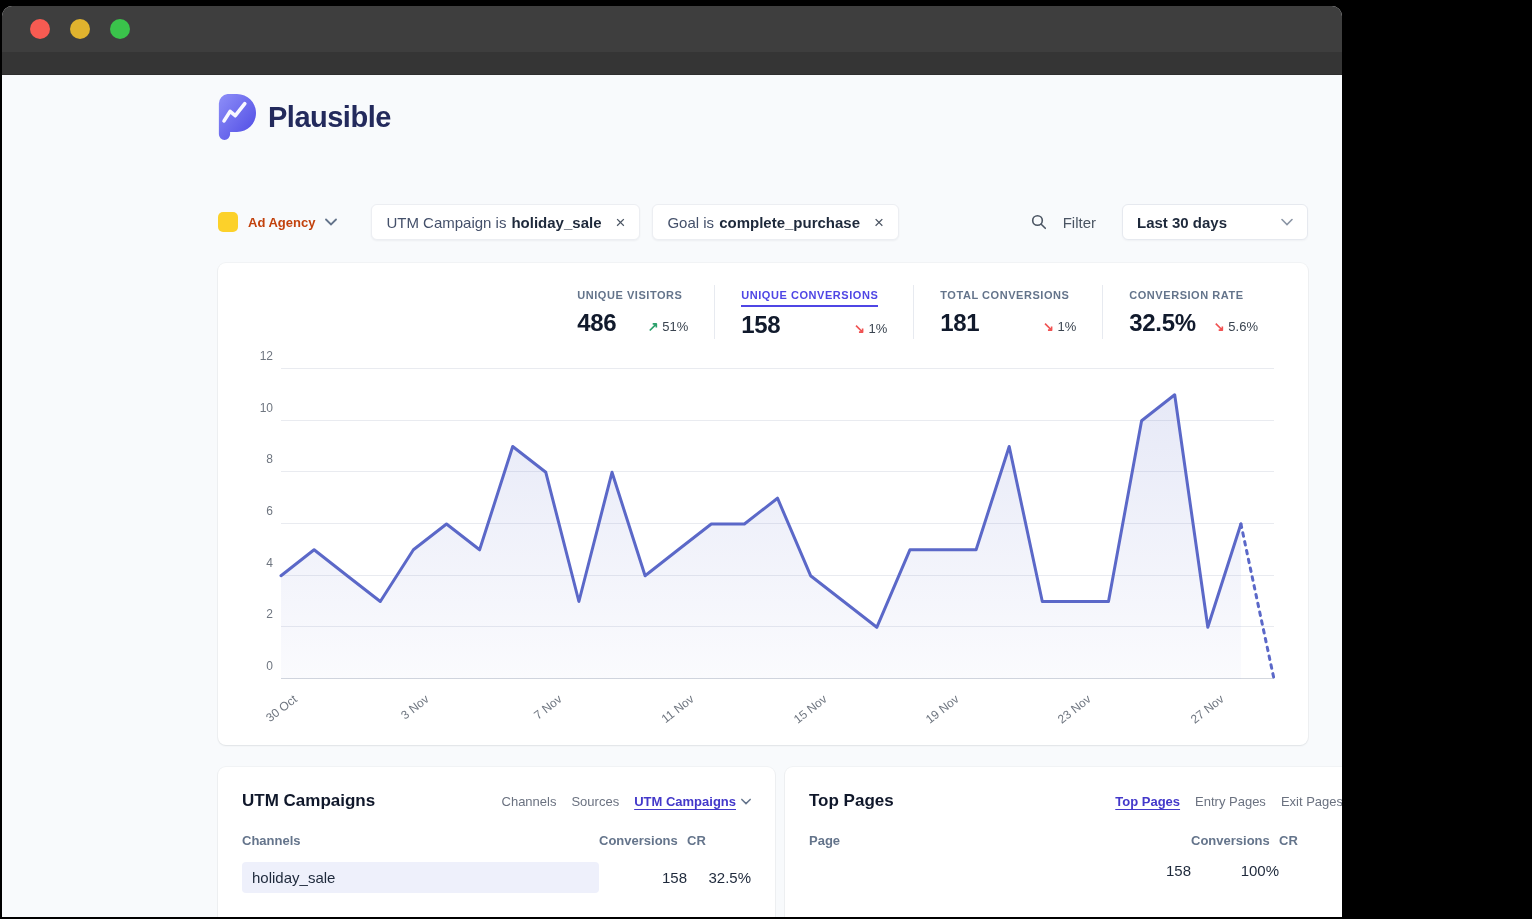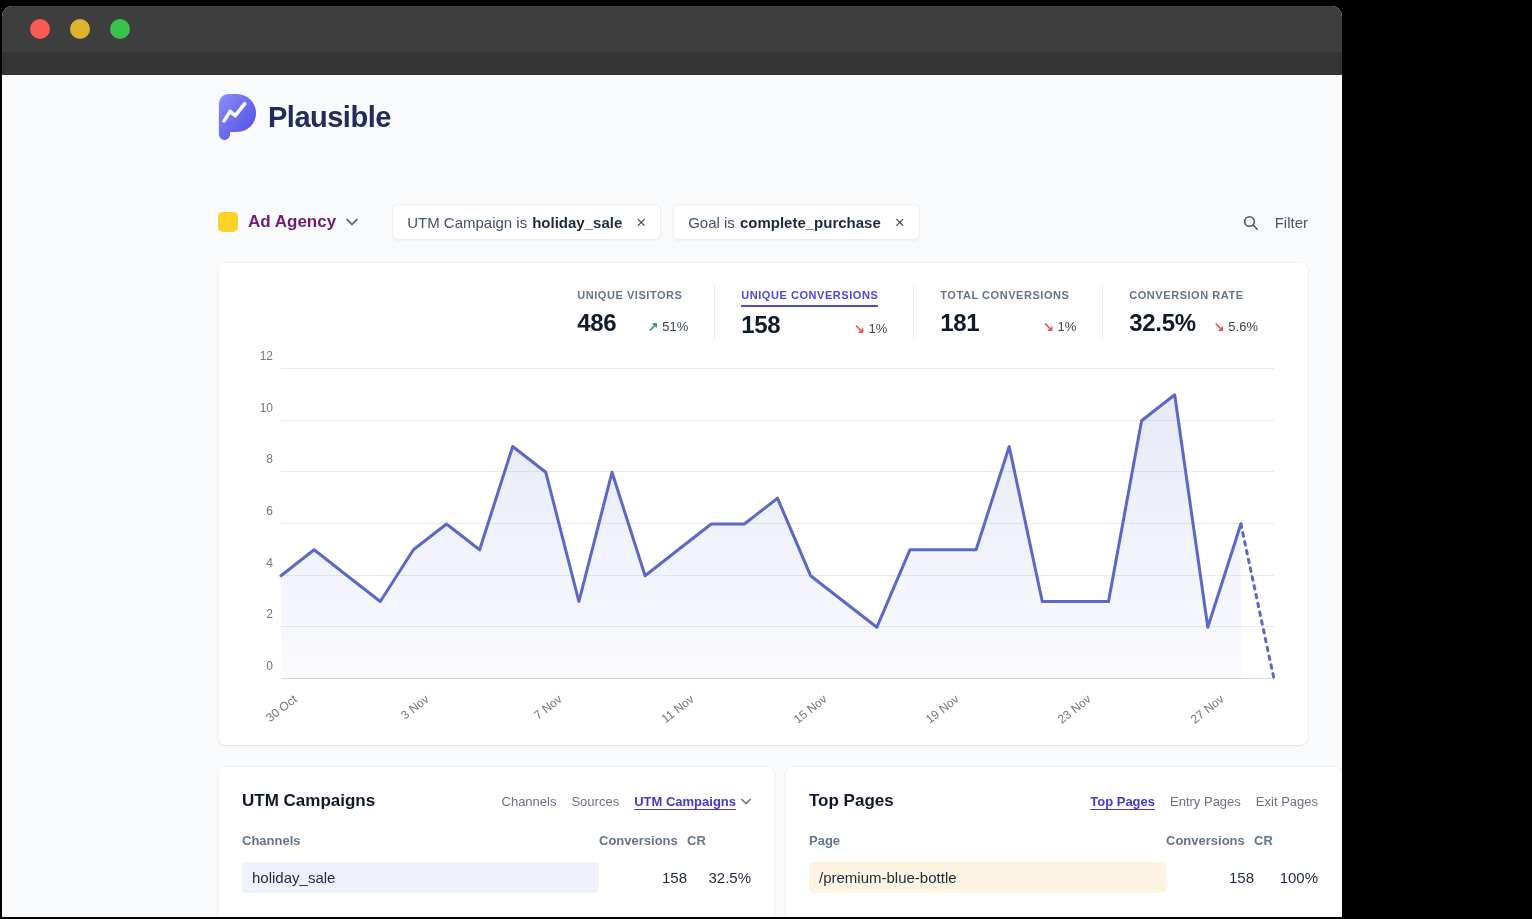--- a/index.html
+++ b/index.html
@@ -18,30 +18,30 @@
   .container { width:1090px; margin-left:216px; }
 
   
   .brand { display:flex; align-items:center; gap:12px; height:46px; }
   .brand-name { font-size:29px; font-weight:700; color:#232a5c; letter-spacing:-0.5px; }
 
   
   .filter-row { margin-top:64px; display:flex; align-items:center; }
   .site-sel { display:flex; align-items:center; gap:10px; cursor:pointer; }
   .favicon { width:20px; height:20px; border-radius:5px; background:#fcd12a; }
-  .site-name { font-size:17px; font-weight:700; color:#701a75; }
+  .site-name { font-size:13px; font-weight:700; color:#c2410c; }
   .chev { color:#64748b; display:inline-flex; }
   .chips { display:flex; gap:12px; margin-left:34px; }
   .chip { background:#fff; border:1px solid #eceef2; box-shadow:0 1px 2px rgba(16,24,40,.05);
           border-radius:6px; height:36px; display:flex; align-items:center;
           padding:0 14px; gap:5px; font-size:15px; color:#44506a; cursor:pointer; }
   .chip b { color:#1e293b; font-weight:700; }
   .chip .x { color:#4b5563; font-size:17px; margin-left:9px; cursor:pointer; line-height:1; }
   .filter-right { margin-left:auto; display:flex; align-items:center; gap:26px; }
-  .filter-btn { display:flex; align-items:flex-end; gap:16px; color:#4b5563;
+  .filter-btn { display:flex; align-items:flex-start; gap:16px; color:#4b5563;
                 font-size:15px; cursor:pointer; }
   .date-picker { background:#fff; border:1px solid #e6e9ef; border-radius:6px;
                  box-shadow:0 1px 2px rgba(16,24,40,.04); width:186px; height:36px;
                  display:flex; align-items:center; padding:0 14px; cursor:pointer; }
   .date-picker .dp-label { font-size:15px; font-weight:600; color:#1e293b; }
   .date-picker .chev { margin-left:auto; color:#8b95a5; }
 
   
   .card { background:#fff; border-radius:8px;
           box-shadow:0 1px 2px rgba(16,24,40,.07), 0 0 0 1px rgba(16,24,40,.03); }
@@ -159,20 +159,28 @@
         <div class="filter-right">
           <div class="filter-btn">
             <span style="display:inline-flex">
               <svg width="16" height="16" viewBox="0 0 16 16">
                   <circle cx="6.5" cy="6.5" r="4.8" fill="none" stroke="currentColor" stroke-width="1.6"></circle>
                   <line x1="10.2" y1="10.2" x2="14.3" y2="14.3" stroke="currentColor" stroke-width="1.6" stroke-linecap="round"></line>
                 </svg>
             </span>
             <span>Filter</span>
           </div>
+          <div class="date-picker">
+            <span class="dp-label">Last 30 days</span>
+            <span class="chev">
+              <svg width="12" height="8" viewBox="0 0 12 8">
+                  <polyline points="1,1.5 6,6.5 11,1.5" fill="none" stroke="currentColor" stroke-width="1.6" stroke-linecap="round"></polyline>
+                </svg>
+            </span>
+          </div>
         </div>
       </div>
 
       <div class="card main-card">
         <div class="stats">
           <div class="stat">
             <span class="stat-label">UNIQUE VISITORS</span>
             <div class="stat-valrow">
               <span class="stat-value">486</span>
               <span class="delta up"><span class="arr">↗</span> <span>51%</span></span>
@@ -284,23 +292,20 @@
               <span class="tab">Entry Pages</span>
               <span class="tab">Exit Pages</span>
             </div>
           </div>
           <div class="lc-cols">
             <span>Page</span>
             <span class="num">Conversions</span>
             <span class="num">CR</span>
           </div>
           <div class="lc-row">
-            <div class="lc-bar" style="background:#fdf3e3">
-              <span>/premium-blue-bottle</span>
-            </div>
             <span></span>
             <span class="lc-val">158</span>
             <span class="lc-val">100%</span>
           </div>
         </div>
 
       </div>
     </div>
   </div>
 </div>

